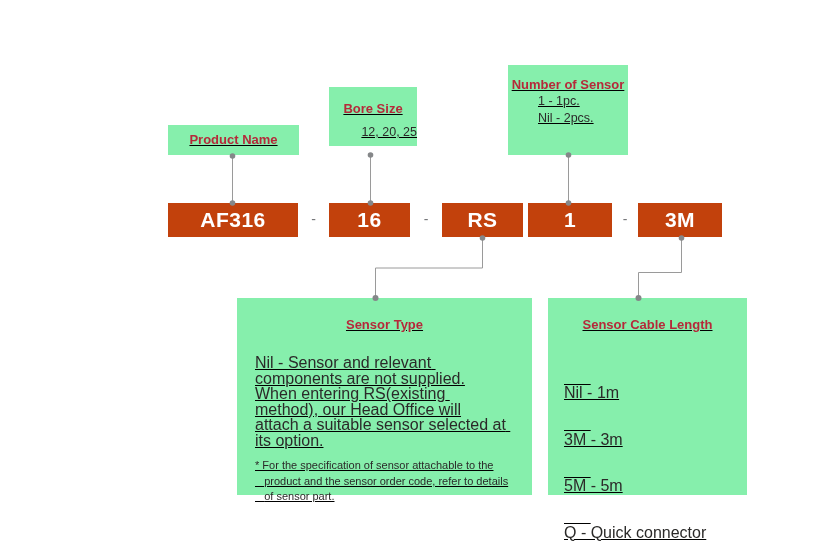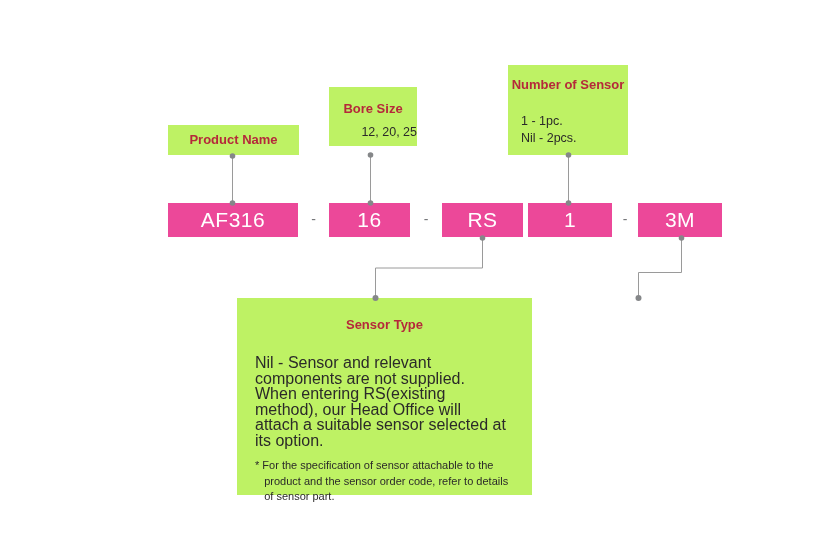--- a/index.html
+++ b/index.html
@@ -6,50 +6,51 @@
   .canvas {
     position: relative;
     width: 823px;
     height: 546px;
     background: #ffffff;
     font-family: "Liberation Sans", "DejaVu Sans", sans-serif;
     overflow: hidden;
   }
   .gray-box {
     position: absolute;
-    background: #bef264;
+    background: #86efac;
     box-sizing: border-box;
+    text-decoration: underline;
   }
   .red-title {
     color: #b5293a;
     font-weight: bold;
     font-size: 13px;
     text-align: center;
     line-height: 16px;
   }
   .black-text {
     color: #2b2a29;
     font-size: 12.5px;
   }
   
   .product-name-box { left: 168px; top: 125px; width: 131px; height: 30px; }
   .product-name-box .red-title { line-height: 30px; }
   .bore-size-box { left: 329px; top: 87px; width: 88px; height: 59px; padding-top: 14px; }
   .bore-size-box .black-text { text-align: right; margin-top: 8px; }
   .number-sensor-box { left: 508px; top: 65px; width: 120px; height: 90px; padding-top: 12px; }
-  .number-sensor-box .options { margin-top: 20px; padding-left: 13px; line-height: 16.5px; }
+  .number-sensor-box .options { margin-top: 0; padding-left: 30px; line-height: 16.5px; }
   
   .code-box {
     position: absolute;
     top: 203px;
     height: 34px;
-    background: #ec4899;
+    background: #c2410c;
     color: #ffffff;
     font-size: 21px;
-    font-weight: 400;
+    font-weight: 700;
     letter-spacing: 0.5px;
     text-align: center;
     line-height: 34px;
   }
   .seg-af316 { left: 168px; width: 130px; }
   .seg-16    { left: 329px; width: 81px; }
   .seg-rs    { left: 442px; width: 81px; }
   .seg-1     { left: 528px; width: 84px; }
   .seg-3m    { left: 638px; width: 84px; }
   .dash {
@@ -123,20 +124,30 @@
   <div class="gray-box panel sensor-type-panel">
     <div class="red-title">Sensor Type</div>
     <div class="panel-body">Nil - Sensor and relevant components are not supplied.
 When entering RS(existing method), our Head Office will
 attach a suitable sensor selected at its option.</div>
     <div class="panel-note">* For the specification of sensor attachable to the
    product and the sensor order code, refer to details
    of sensor part.</div>
   </div>
 
+  <div class="gray-box panel cable-length-panel">
+    <div class="red-title">Sensor Cable Length</div>
+    <div class="panel-body">
+      <div>Nil - 1m</div>
+      <div>3M - 3m</div>
+      <div>5M - 5m</div>
+      <div>Q - Quick connector</div>
+    </div>
+
+  </div>
 
   <svg class="connectors" width="823" height="546" viewBox="0 0 823 546">
     <g stroke="#9a9a9a" stroke-width="1" fill="none">
       <path d="M232.5 156 V203"></path>
       <path d="M370.5 156 V203"></path>
       <path d="M568.5 156 V203"></path>
       <path d="M482.5 238 V268 H375.5 V298"></path>
       <path d="M681.5 238 V272.5 H638.5 V298"></path>
     </g>
     <g fill="#858789">

